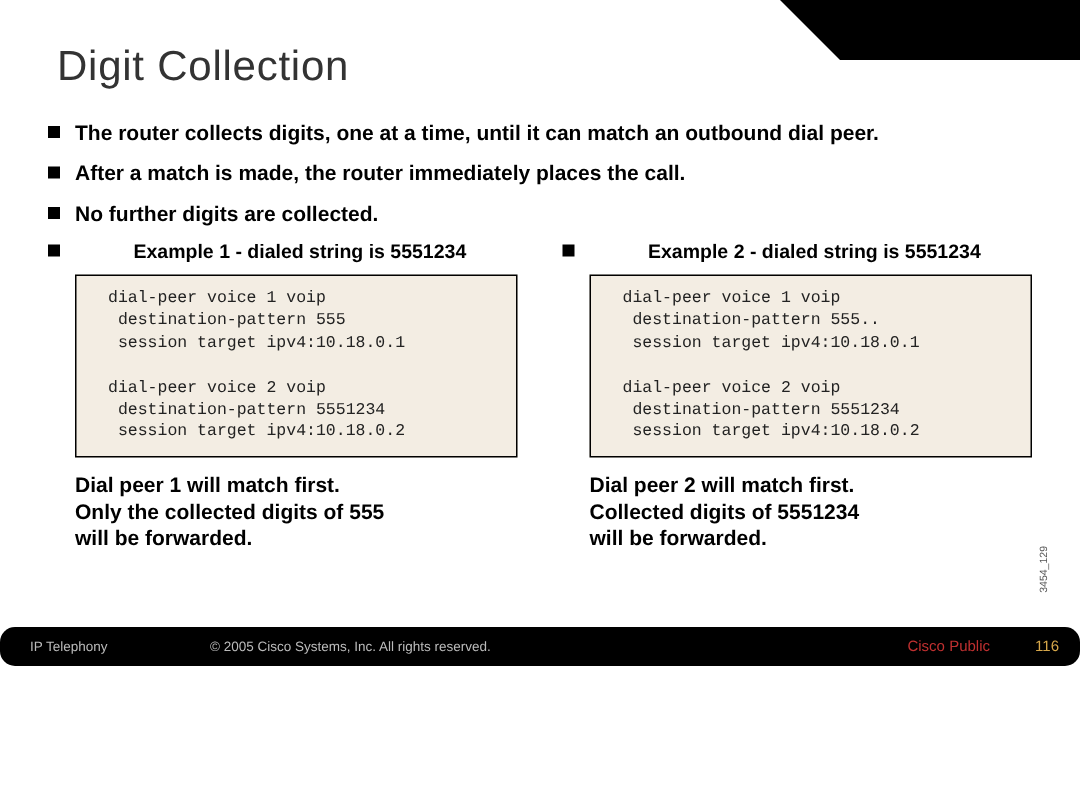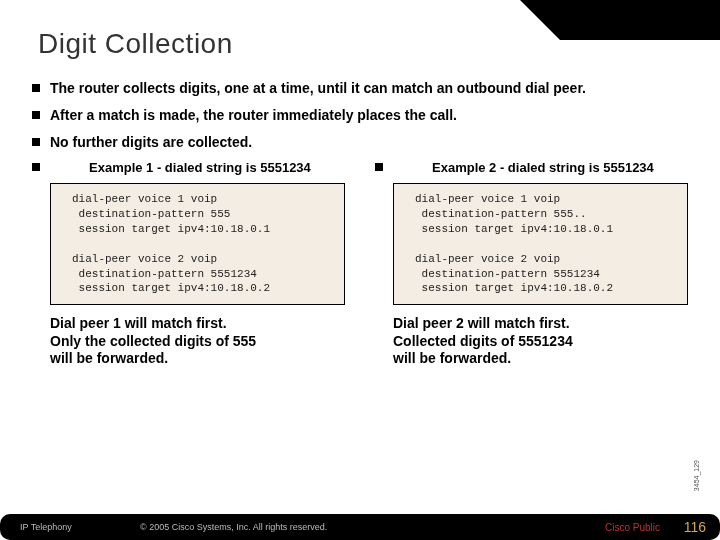--- a/index.html
+++ b/index.html
@@ -1,37 +1,37 @@
 <!DOCTYPE html>
 <html><head>
 <meta charset="utf-8">
 <style>
   * { margin: 0; padding: 0; box-sizing: border-box; }
   html, body { width: 720px; height: 540px; font-family: Arial, Helvetica, sans-serif; background: #fff; overflow: hidden; }
-  .slide { position: relative; width: 720px; height: 540px; }
+  .slide { position: relative; width: 720px; height: 444px; }
   .corner { position: absolute; top: 0; right: 0; width: 160px; height: 40px; background: #000; }
   .corner::after { content: ""; position: absolute; left: -40px; top: 0; width: 0; height: 0; border-top: 40px solid #000; border-left: 40px solid transparent; }
   .title { position: absolute; top: 28px; left: 38px; font-size: 28px; color: #333; font-weight: 400; letter-spacing: 0.5px; }
   .content { position: absolute; top: 80px; left: 32px; right: 32px; }
   .bullet { display: flex; align-items: flex-start; margin-bottom: 10px; }
   .bullet .sq { width: 8px; height: 8px; background: #000; margin-top: 4px; margin-right: 10px; flex-shrink: 0; }
   .bullet .txt { font-size: 14px; font-weight: bold; color: #000; line-height: 1.2; }
   .examples { display: flex; gap: 30px; margin-top: 4px; }
   .ex { flex: 1; }
   .ex-head { display: flex; align-items: flex-start; margin-bottom: 8px; }
   .ex-head .sq { width: 8px; height: 8px; background: #000; margin-top: 3px; margin-right: 10px; flex-shrink: 0; }
   .ex-head .txt { font-size: 13px; font-weight: bold; padding-left: 39px; }
   .codebox { border: 1px solid #000; background: #f3ede3; padding: 8px 21px; font-family: "Courier New", monospace; font-size: 11px; line-height: 1.35; color: #222; margin-left: 18px; margin-bottom: 10px; white-space: pre; }
   .note { font-size: 14px; font-weight: bold; margin-left: 18px; line-height: 1.25; }
   .sidelabel { position: absolute; right: 20px; bottom: 80px; font-size: 7px; color: #555; transform: rotate(-90deg); transform-origin: right bottom; }
   .footer { position: absolute; bottom: 0; left: 0; right: 0; height: 26px; background: #000; display: flex; align-items: center; color: #bbb; font-size: 9px; border-radius: 10px; }
   .footer .f-left { position: absolute; left: 20px; }
   .footer .f-center { position: absolute; left: 140px; }
   .footer .f-pub { position: absolute; right: 60px; color: #c03030; font-size: 10px; }
-  .footer .f-num { position: absolute; right: 14px; color: #d6a74a; font-size: 14px; }
+  .footer .f-num { position: absolute; right: 14px; color: #d6a74a; font-size: 10px; }
 </style>
 </head>
 <body>
 
 <div class="slide">
   <div class="corner"></div>
   <div class="title">Digit Collection</div>
 
   <div class="content">
     <div class="bullet">

